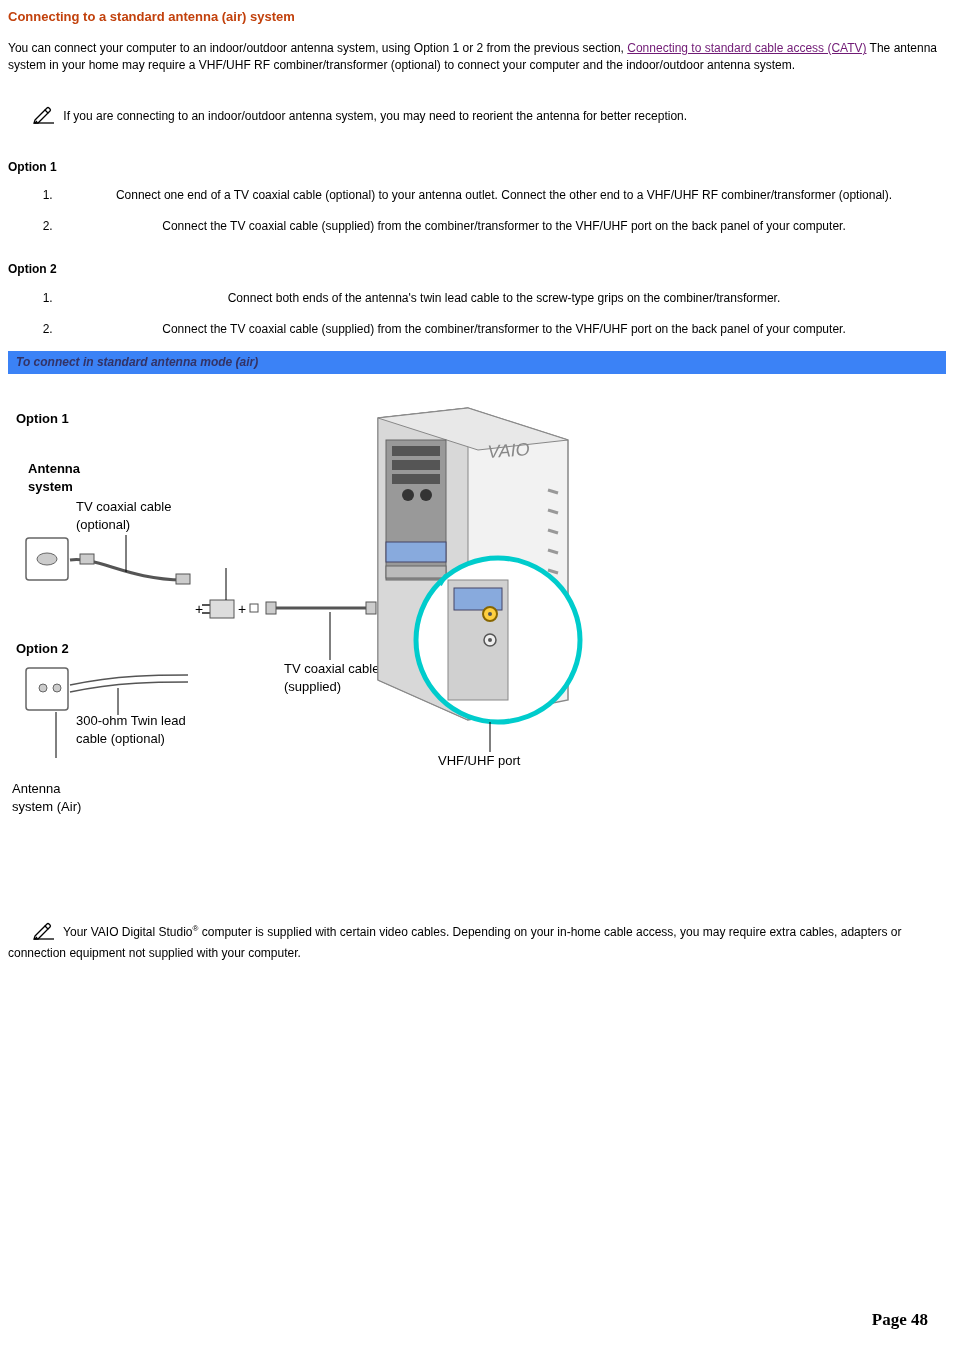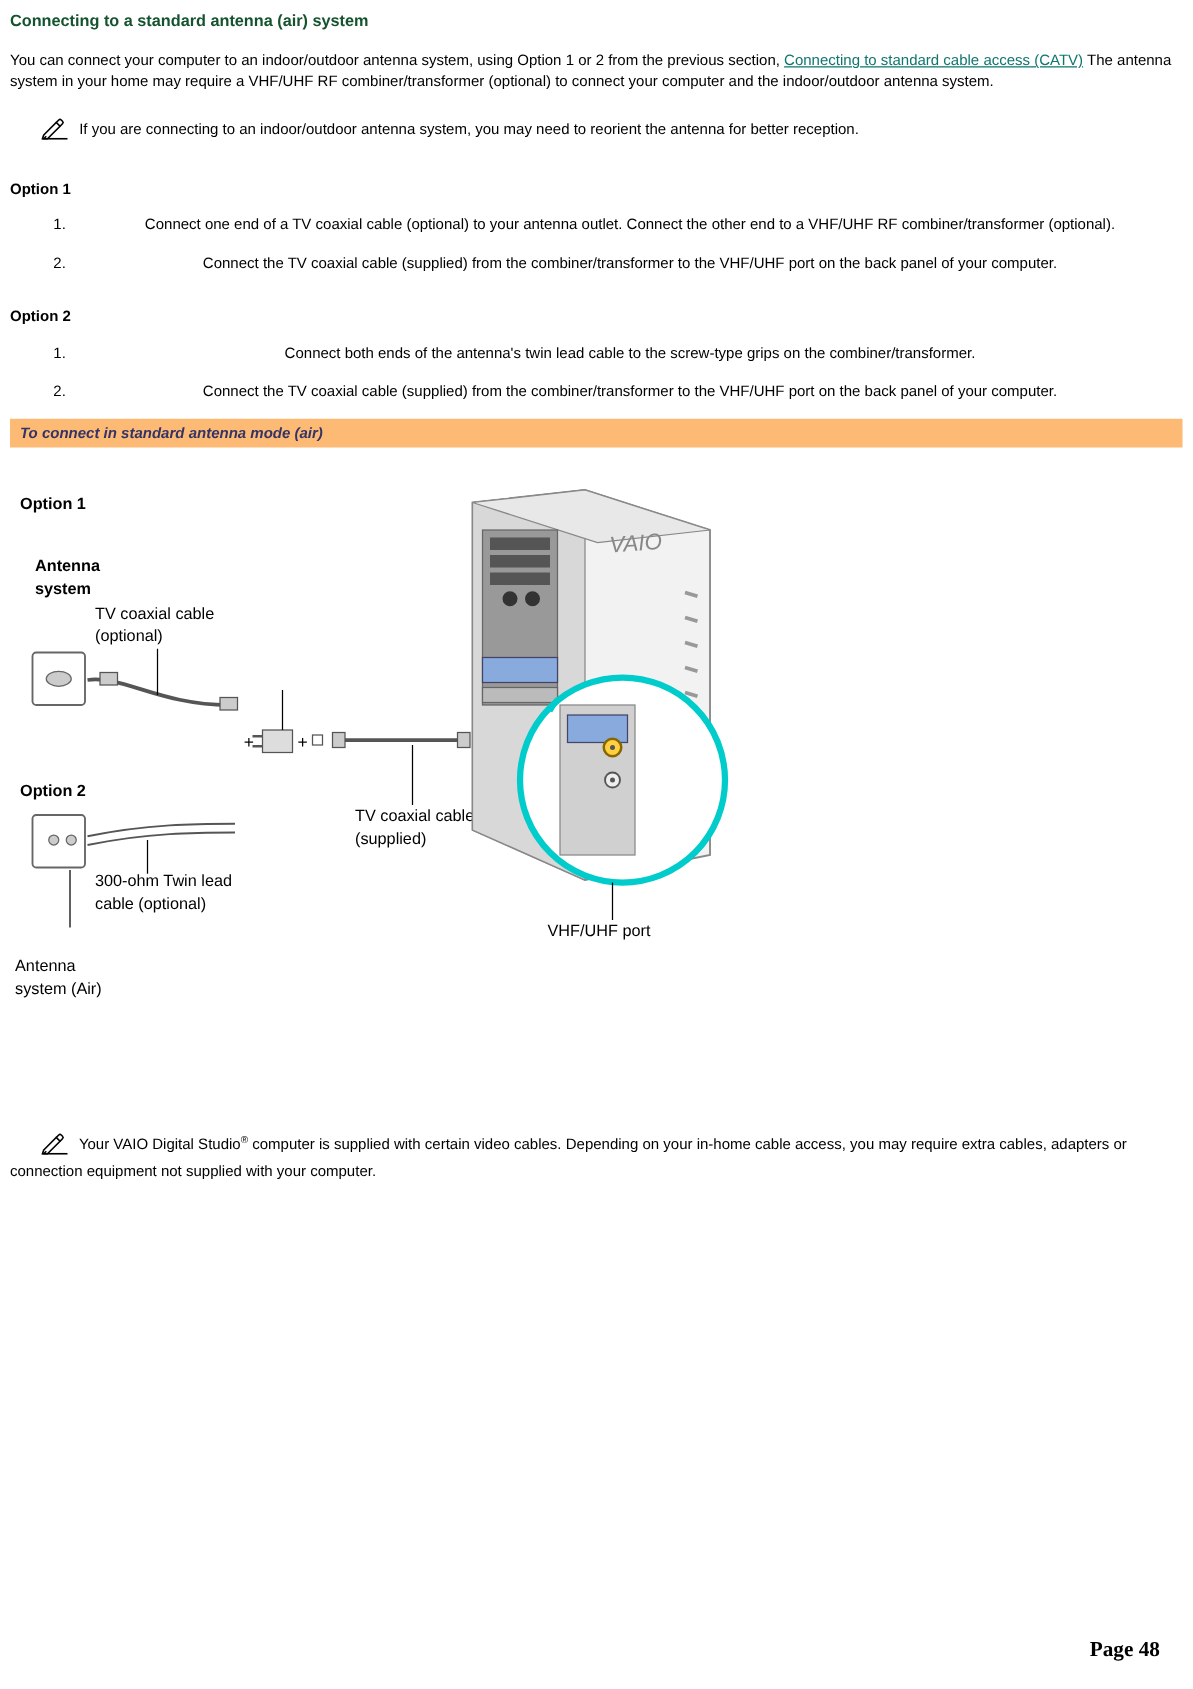--- a/index.html
+++ b/index.html
@@ -5,34 +5,34 @@
     body {
       font-family: Verdana, Geneva, sans-serif;
       font-size: 12px;
       color: #000;
       margin: 0;
       padding: 8px;
       width: 938px;
       line-height: 1.4;
     }
     .page-title {
-      color: #14532d;
+      color: #c2410c;
       font-weight: bold;
       font-size: 13px;
       margin-bottom: 14px;
     }
     .intro-text {
       margin-bottom: 18px;
     }
     .intro-text a {
-      color: #0f766e;
+      color: #701a75;
       text-decoration: underline;
     }
     .note-block {
-      margin: 14px 0;
+      margin: 30px 0;
     }
     .pen-icon {
       display: inline-block;
       vertical-align: middle;
       margin-right: 4px;
       margin-left: 24px;
     }
     .pen-icon svg {
       width: 24px;
       height: 20px;
@@ -47,21 +47,21 @@
       list-style-type: decimal;
       padding-left: 48px;
       margin: 0;
       text-align: center;
     }
     ol li {
       margin-bottom: 14px;
       padding-left: 6px;
     }
     .banner {
-      background: #fdba74;
+      background: #3b82f6;
       font-weight: bold;
       font-style: italic;
       color: #333366;
       font-size: 12px;
       padding: 3px 8px;
       margin-top: 6px;
     }
     .diagram-area {
       margin-top: 6px;
       position: relative;

